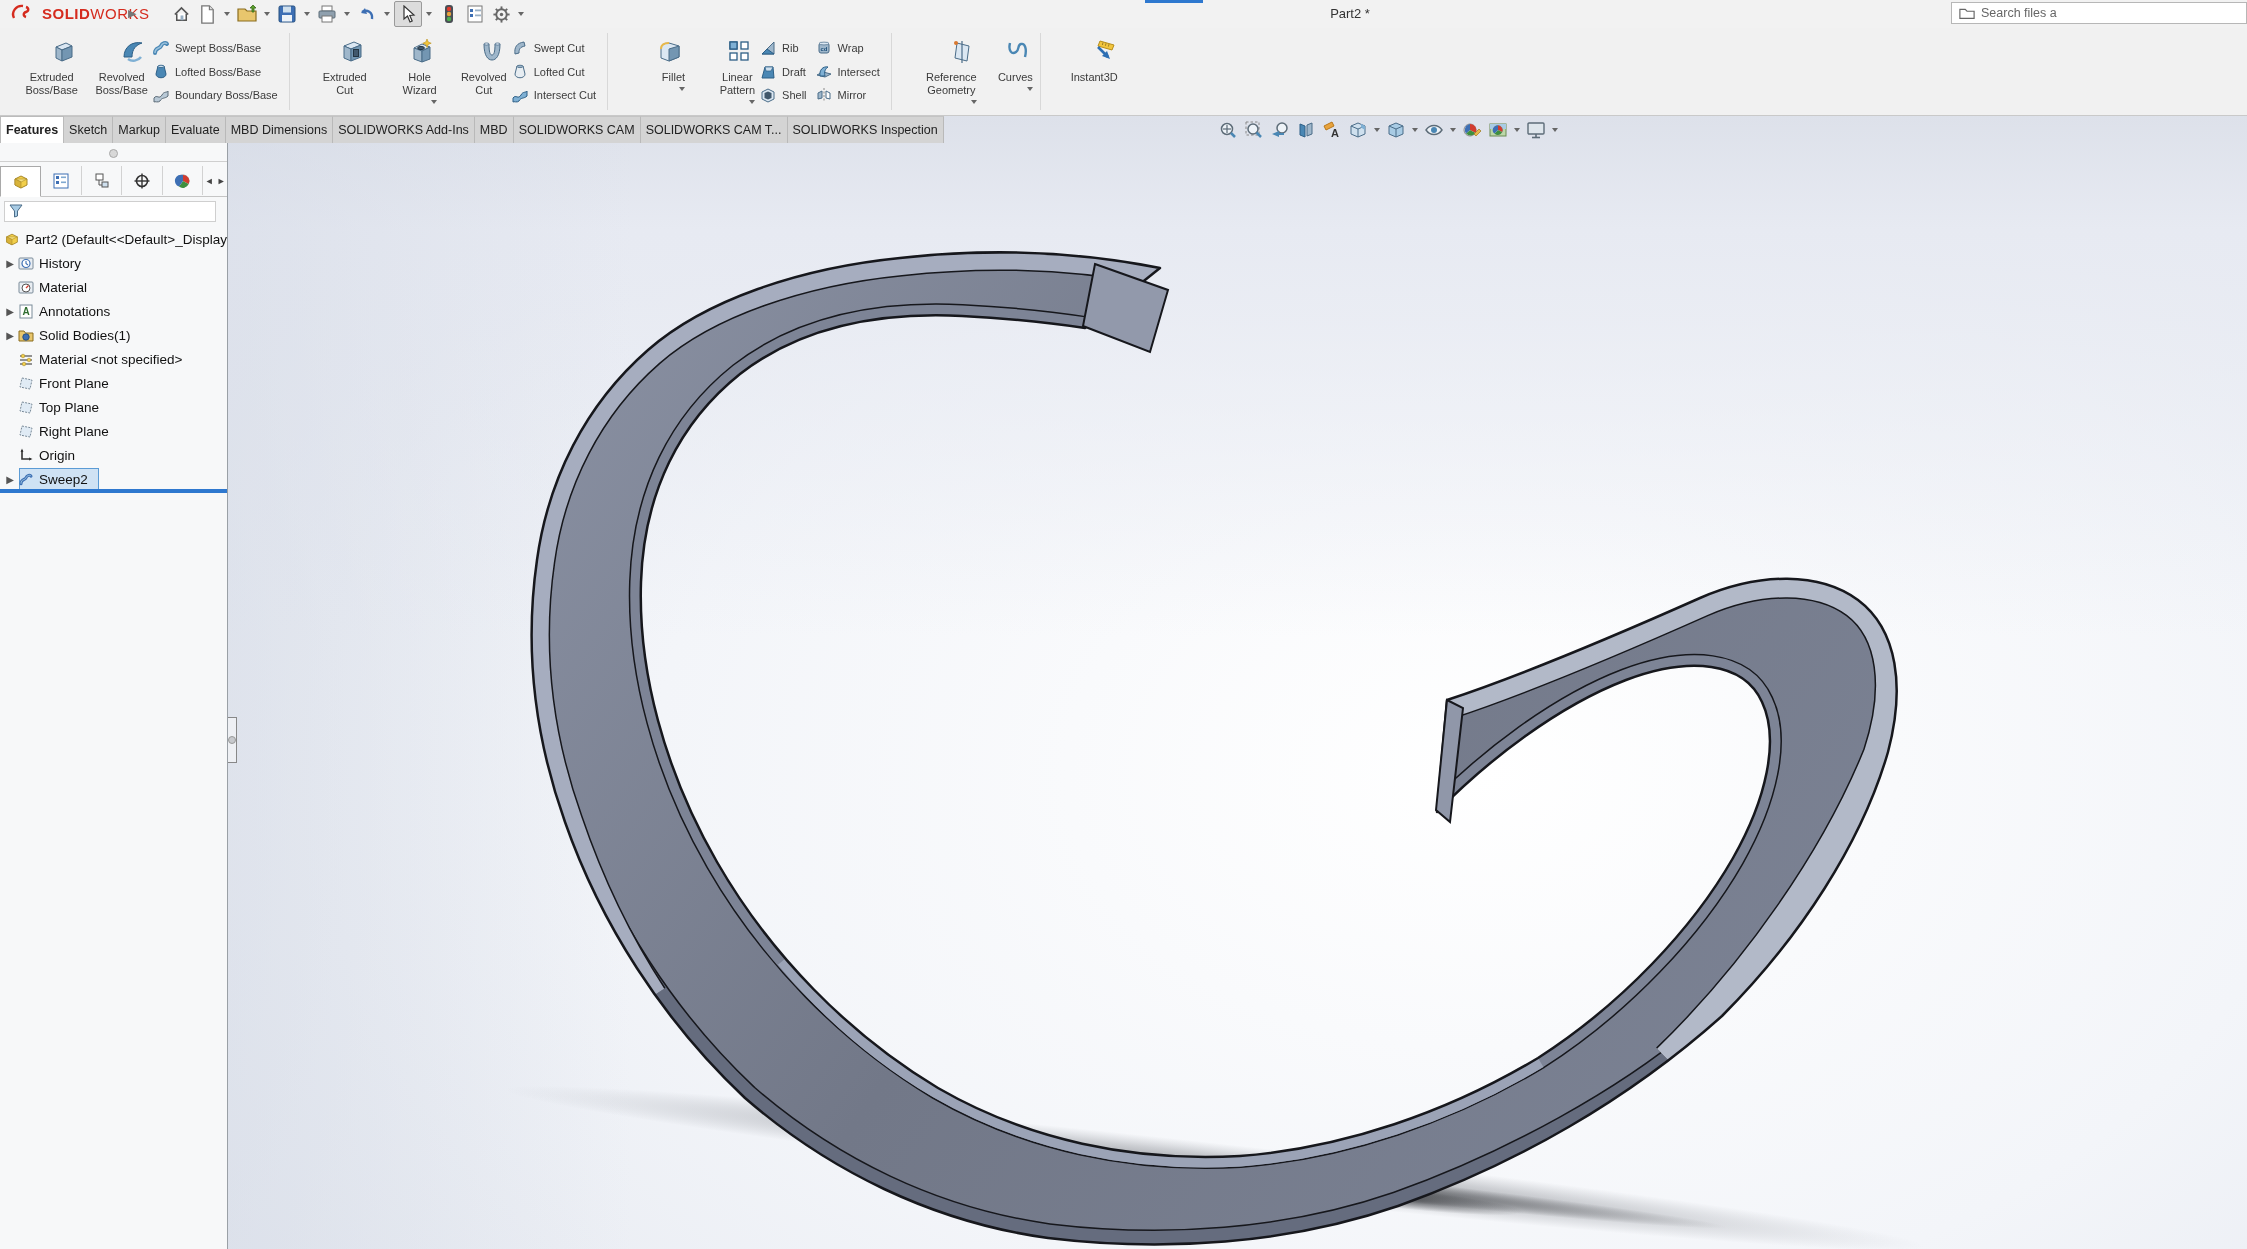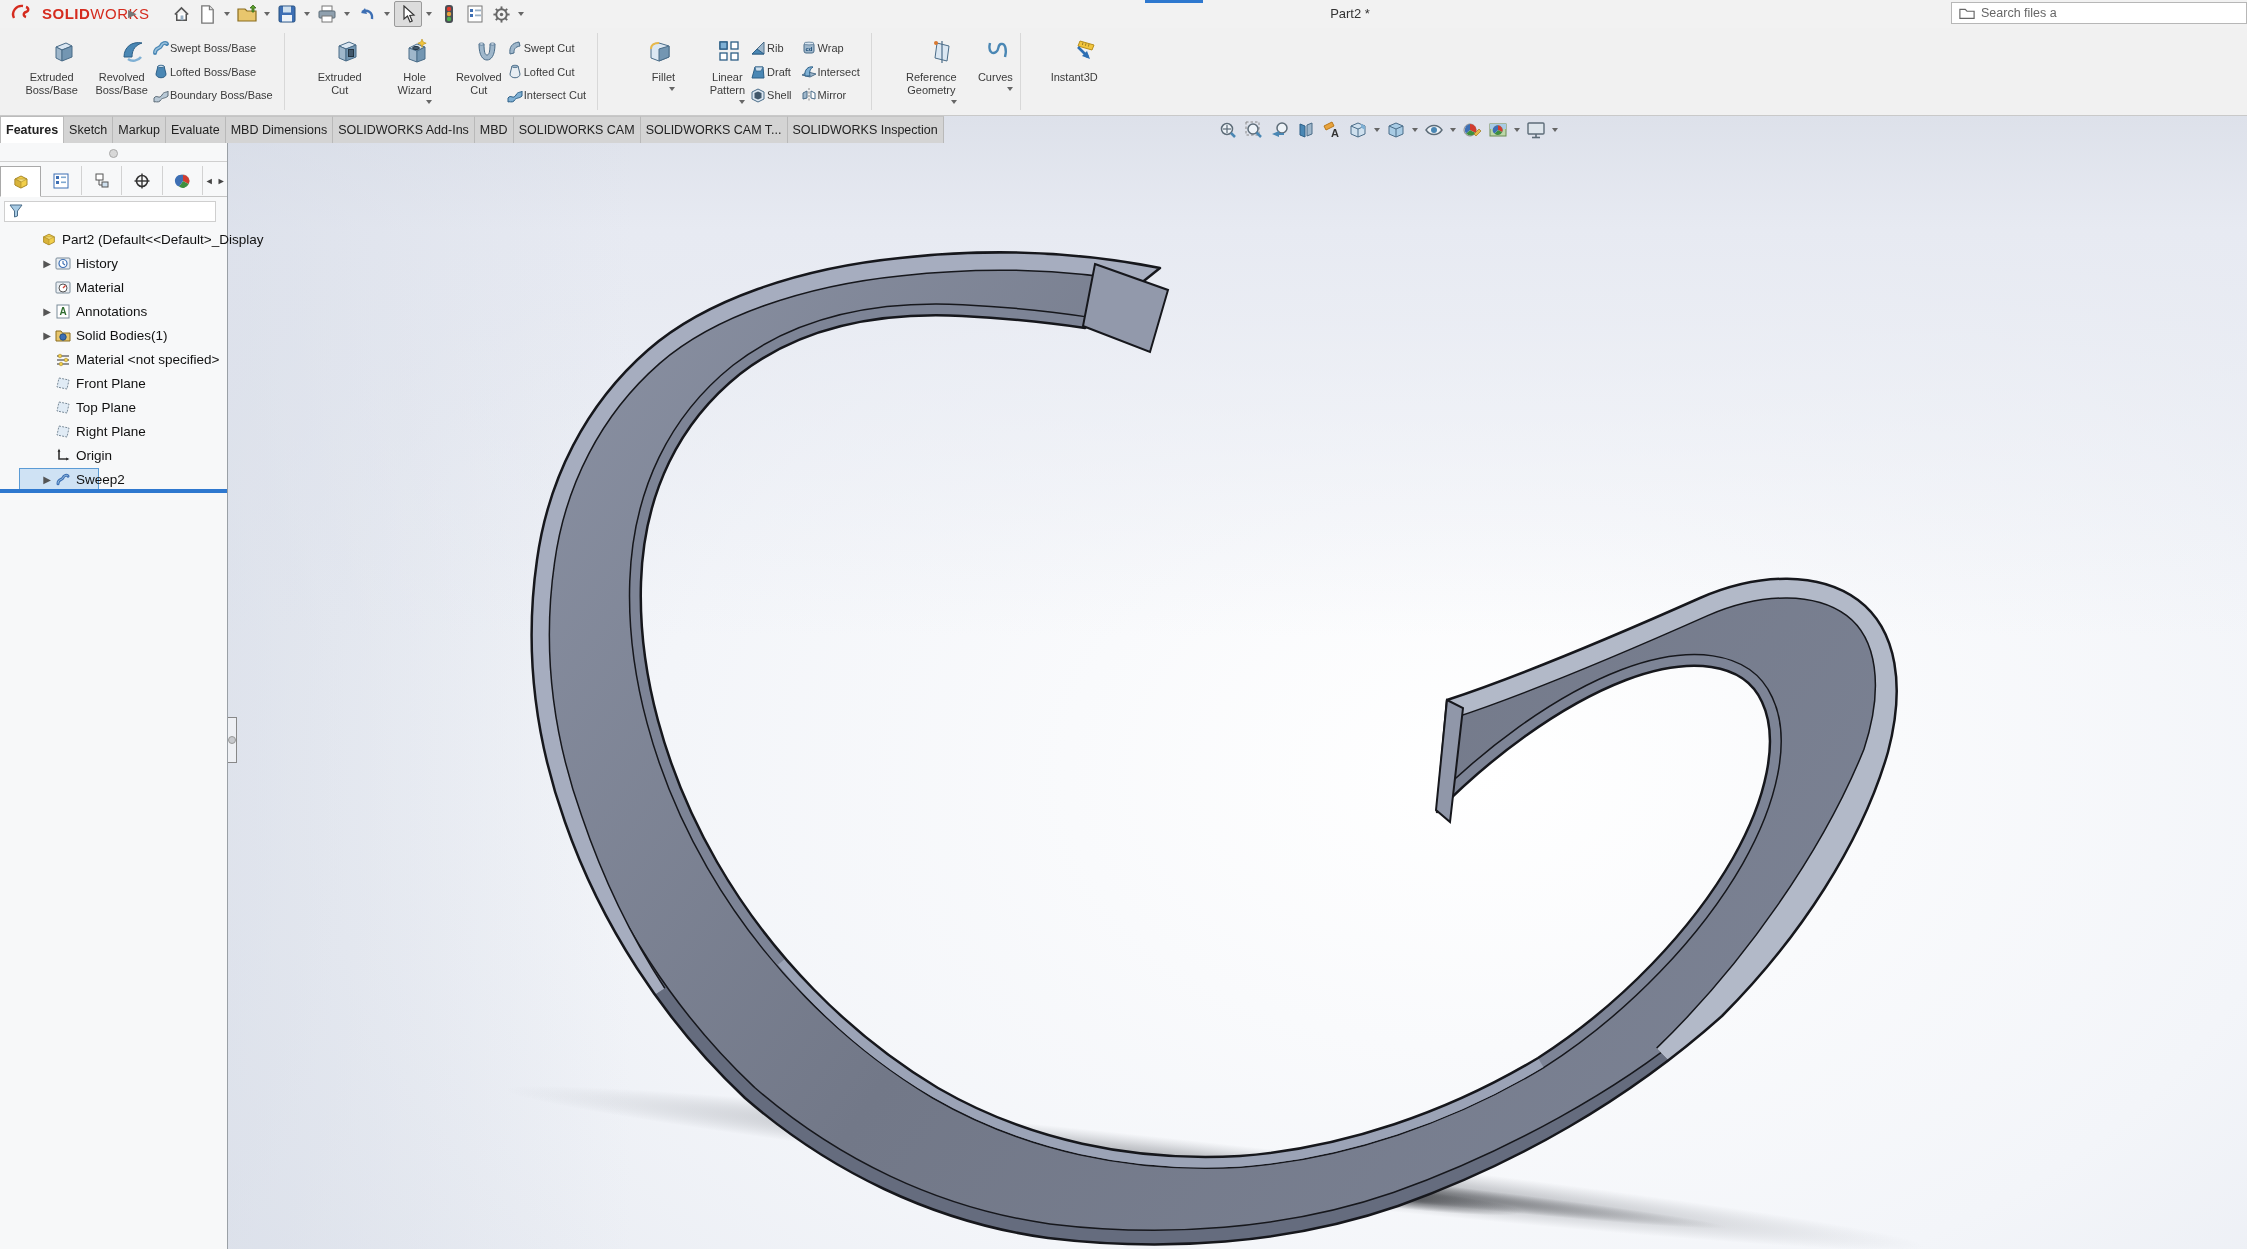--- a/index.html
+++ b/index.html
@@ -22,21 +22,21 @@
   #searchbox span{color:#666;font-size:12.5px;white-space:nowrap;overflow:hidden;}
   
   #ribbon{position:absolute;left:0;top:28px;width:2247px;height:88px;background:#f1f1f1;border-bottom:1px solid #c9c9c9;display:flex;align-items:stretch;padding-left:6px;box-sizing:border-box;}
   .rgroup{display:flex;align-items:stretch;padding:3px 2px;}
   .rib-sep{width:1px;background:#d8d8d8;margin:5px 5px;}
   .bigbtn{width:70px;display:flex;flex-direction:column;align-items:flex-end;padding-top:5px;cursor:default;}
   .bigbtn .bic{height:32px;display:flex;align-items:center;}
   .bigbtn .blab{font-size:11px;line-height:13px;text-align:center;color:#3b3b3b;margin-top:3px;}
   .bigbtn .bcar{margin-top:3px;}
   .smallcol{display:flex;flex-direction:column;justify-content:space-between;padding:5px 4px;}
-  .smallitem{display:flex;align-items:center;height:24px;cursor:default;}
+  .smallitem{display:flex;align-items:center;gap:5px;height:24px;cursor:default;}
   .smallitem .slab{font-size:11px;color:#3b3b3b;white-space:nowrap;}
   
   #tabstrip{position:absolute;left:0;top:116px;height:27px;display:flex;z-index:5;}
   .tab{height:26px;line-height:26px;padding:0 5px;font-size:12.5px;color:#222;background:#d4d4d4;border-right:1px solid #b9b9b9;border-top:1px solid #c4c4c4;white-space:nowrap;cursor:default;}
   .tab.active{background:#ffffff;font-weight:bold;border:1px solid #bbb;border-bottom:none;}
   
   #viewport{position:absolute;left:228px;top:116px;width:2019px;height:1133px;
     background:
       linear-gradient(to right, rgba(210,216,228,0.45) 0%, rgba(210,216,228,0) 20%),
       linear-gradient(to bottom, #dde1ea 0%, #e7eaf2 10%, rgba(255,255,255,0) 46%),
@@ -50,21 +50,21 @@
   #panel{position:absolute;left:0;top:143px;width:228px;height:1106px;background:#f7f8f9;border-right:1px solid #9aa0a6;box-sizing:border-box;z-index:5;}
   #panel-grip{position:absolute;left:0;top:4px;width:227px;height:14px;border-bottom:1px solid #cfcfcf;display:flex;justify-content:center;}
   #panel-grip i{width:7px;height:7px;border-radius:50%;background:#d8d8d8;border:1px solid #a8a8a8;display:block;margin-top:2px;}
   #ptabs{position:absolute;left:0;top:23px;width:227px;height:30px;display:flex;border-bottom:1px solid #c5c5c5;}
   .ptab{width:40px;height:29px;display:flex;align-items:center;justify-content:center;border-right:1px solid #d2d2d2;}
   .ptab.active{background:#fff;border:1px solid #a9a9a9;border-bottom:1px solid #fff;}
   .parrow{width:12px;height:29px;display:flex;align-items:center;justify-content:center;font-size:9px;color:#444;}
   #filterrow{position:absolute;left:0;top:55px;width:227px;height:26px;display:flex;align-items:center;}
   #filterbox{margin-left:4px;width:212px;height:21px;background:#fff;border:1px solid #cfcfcf;display:flex;align-items:center;padding-left:3px;box-sizing:border-box;}
   #tree{position:absolute;left:0;top:84px;width:227px;}
-  .trow{position:relative;height:24px;display:flex;align-items:center;font-size:13.5px;color:#111;white-space:nowrap;padding-left:37px;}
+  .trow{position:relative;height:24px;display:flex;align-items:center;font-size:13.5px;color:#111;white-space:nowrap;}
   .texp{width:14px;margin-left:3px;font-size:10px;color:#555;text-align:center;}
   .tico{width:17px;height:17px;margin-right:5px;display:flex;align-items:center;justify-content:center;}
   .trow .sel{position:absolute;left:19px;top:1px;height:21px;background:#cfe2f4;border:1px solid #5b9bd5;z-index:0;}
   .trow>*{z-index:1;}
   #rollback{position:absolute;left:0;top:346px;width:227px;height:4px;background:#2e78cf;}
   svg{display:block;}
 </style>
 </head>
 <body>
 

